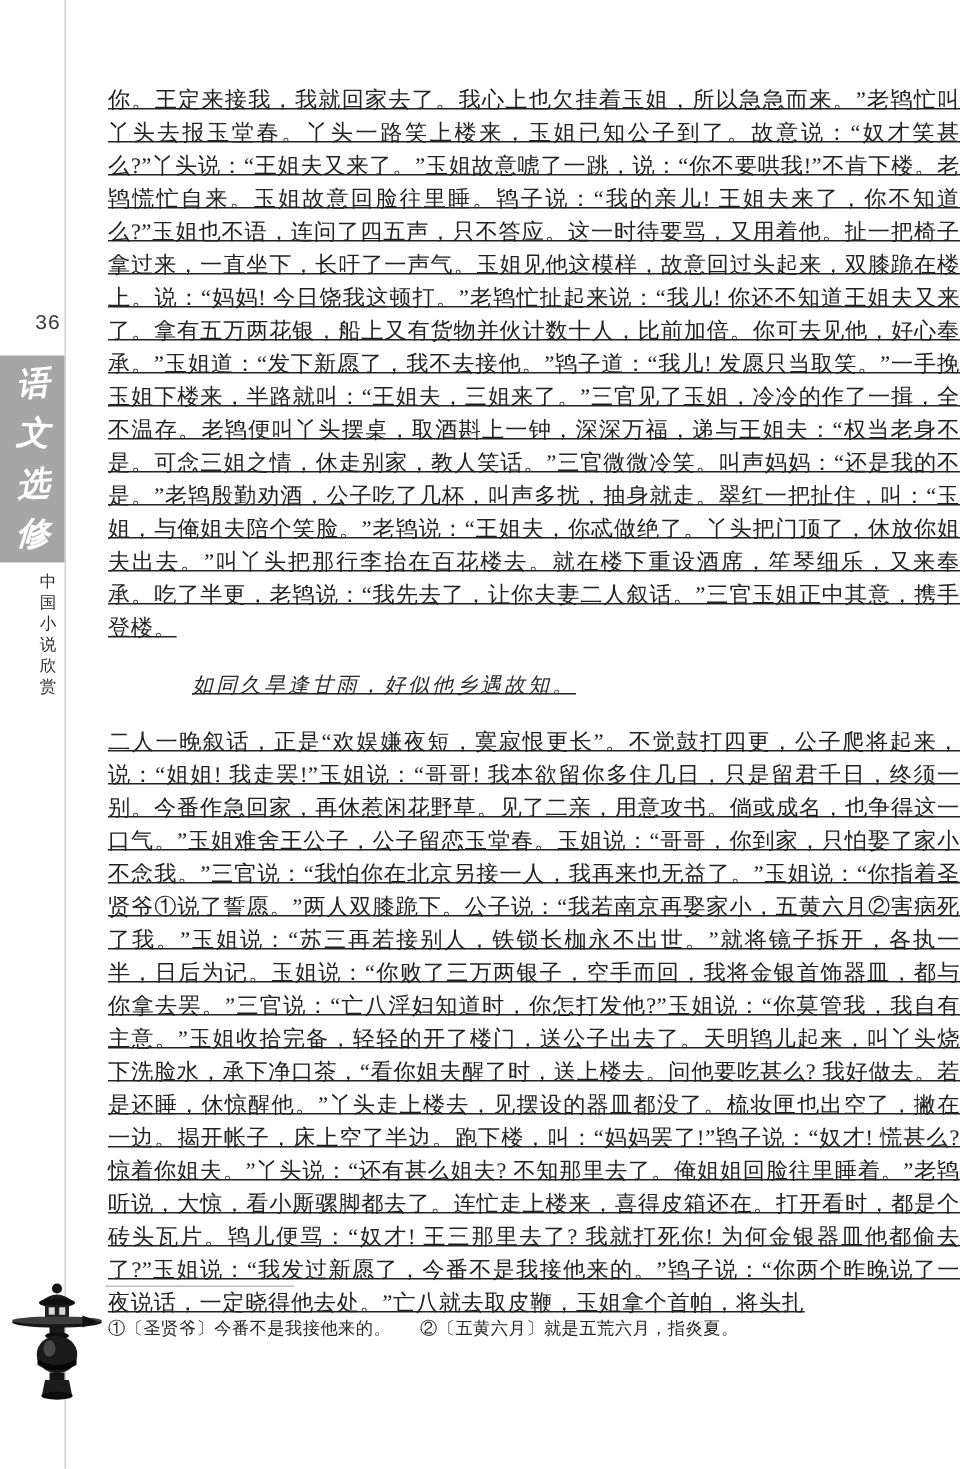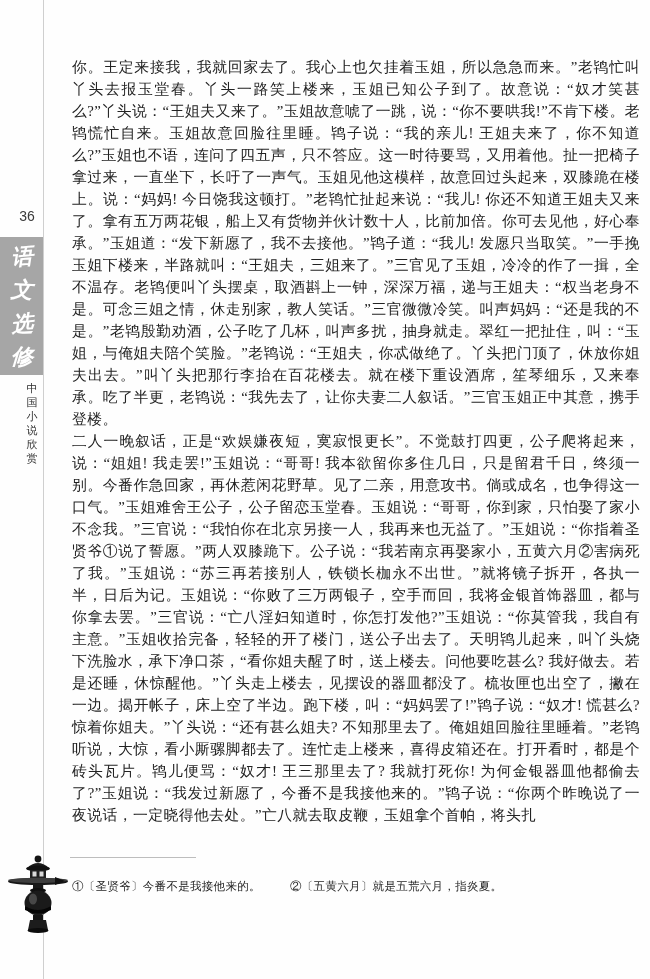--- a/index.html
+++ b/index.html
@@ -4,22 +4,22 @@
 <style>
   html,body{margin:0;padding:0;}
   body{
     width:650px;height:979px;position:relative;overflow:hidden;
     background:#ffffff;
     font-family:"Liberation Serif","DejaVu Serif",serif;
   }
   .page{position:absolute;inset:0;background:#fefefe;}
   .margin-divider{position:absolute;left:43px;top:0;width:1px;height:979px;background:#cfcfcf;}
   .page-number{
-    position:absolute;left:14px;top:208px;width:26px;text-align:center;
-    font-family:Liberation Sans, sans-serif;
+    position:absolute;left:14px;top:208px;width:26px;text-align:right;
+    font-family:Liberation Mono, monospace;
     font-size:14px;color:#3a3a3a;
   }
   .banner{
     position:absolute;left:0;top:237px;width:43px;height:138px;
     display:flex;flex-direction:column;align-items:center;justify-content:space-between;
     padding:8px 0;box-sizing:border-box;
   }
   .banner .bchar{
     color:#ffffff;font-size:22px;line-height:1;font-weight:bold;font-style:italic;
     font-family:"DejaVu Serif",serif;
@@ -28,38 +28,38 @@
   .banner .bchar:nth-child(even){transform:rotate(3deg);}
   .series-title{
     position:absolute;left:21px;top:383px;width:22px;
     display:flex;flex-direction:column;align-items:center;gap:3px;
   }
   .series-title .schar{font-size:11px;color:#2b2b2b;line-height:1;}
   .lamp{position:absolute;left:7px;top:854px;width:62px;height:88px;}
   .content{
     position:absolute;left:72px;top:56px;width:568px;
     color:#222222;font-size:14.8px;line-height:22px;
-    letter-spacing:0.45px;text-align:justify;
+    letter-spacing:0.45px;text-align:justify;text-decoration:underline;
   }
   .content p{margin:0;}
   .verse{
     margin:16px 0 16px 56px !important;
     font-size:14px;letter-spacing:2px;font-style:italic;color:#2a2a2a;
     font-family:"DejaVu Serif","Liberation Serif",serif;
   }
   .fn-rule{position:absolute;left:70px;top:857px;width:126px;height:1px;background:#bdbdbd;}
   .fn-arrow{
     position:absolute;left:55px;top:877px;width:0;height:0;
     border-left:10px solid #111;border-top:4px solid transparent;border-bottom:4px solid transparent;
   }
   .footnotes{
     position:absolute;left:72px;top:878px;width:568px;
     font-size:11.5px;color:#262626;letter-spacing:0.3px;line-height:16px;
   }
-  .footnotes .fn2{margin-left:26px;}
+  .footnotes .fn2{margin-left:16px;}
 </style>
 </head>
 <body>
 
 <div class="page">
 
   <div class="margin-divider"></div>
 
   <div class="page-number">36</div>
 
@@ -102,20 +102,21 @@
       <path d="M18 52 Q31 60 44 52 L44 56 Q31 63 18 56 Z" fill="#050505"></path>
 
       <rect x="26" y="61" width="10" height="5" fill="#141414"></rect>
       <path d="M23 66 L39 66 L41 76 L21 76 Z" fill="#1c1c1c"></path>
       <ellipse cx="31" cy="76.5" rx="10.5" ry="2.6" fill="#0c0c0c"></ellipse>
     </svg>
   </div>
 
   <div class="content">
     <p>你。王定来接我，我就回家去了。我心上也欠挂着玉姐，所以急急而来。”老鸨忙叫丫头去报玉堂春。丫头一路笑上楼来，玉姐已知公子到了。故意说：“奴才笑甚么?”丫头说：“王姐夫又来了。”玉姐故意唬了一跳，说：“你不要哄我!”不肯下楼。老鸨慌忙自来。玉姐故意回脸往里睡。鸨子说：“我的亲儿! 王姐夫来了，你不知道么?”玉姐也不语，连问了四五声，只不答应。这一时待要骂，又用着他。扯一把椅子拿过来，一直坐下，长吁了一声气。玉姐见他这模样，故意回过头起来，双膝跪在楼上。说：“妈妈! 今日饶我这顿打。”老鸨忙扯起来说：“我儿! 你还不知道王姐夫又来了。拿有五万两花银，船上又有货物并伙计数十人，比前加倍。你可去见他，好心奉承。”玉姐道：“发下新愿了，我不去接他。”鸨子道：“我儿! 发愿只当取笑。”一手挽玉姐下楼来，半路就叫：“王姐夫，三姐来了。”三官见了玉姐，冷冷的作了一揖，全不温存。老鸨便叫丫头摆桌，取酒斟上一钟，深深万福，递与王姐夫：“权当老身不是。可念三姐之情，休走别家，教人笑话。”三官微微冷笑。叫声妈妈：“还是我的不是。”老鸨殷勤劝酒，公子吃了几杯，叫声多扰，抽身就走。翠红一把扯住，叫：“玉姐，与俺姐夫陪个笑脸。”老鸨说：“王姐夫，你忒做绝了。丫头把门顶了，休放你姐夫出去。”叫丫头把那行李抬在百花楼去。就在楼下重设酒席，笙琴细乐，又来奉承。吃了半更，老鸨说：“我先去了，让你夫妻二人叙话。”三官玉姐正中其意，携手登楼。</p>
+    <p class="verse">如同久旱逢甘雨，好似他乡遇故知。</p>
     <p>二人一晚叙话，正是“欢娱嫌夜短，寞寂恨更长”。不觉鼓打四更，公子爬将起来，说：“姐姐! 我走罢!”玉姐说：“哥哥! 我本欲留你多住几日，只是留君千日，终须一别。今番作急回家，再休惹闲花野草。见了二亲，用意攻书。倘或成名，也争得这一口气。”玉姐难舍王公子，公子留恋玉堂春。玉姐说：“哥哥，你到家，只怕娶了家小不念我。”三官说：“我怕你在北京另接一人，我再来也无益了。”玉姐说：“你指着圣贤爷①说了誓愿。”两人双膝跪下。公子说：“我若南京再娶家小，五黄六月②害病死了我。”玉姐说：“苏三再若接别人，铁锁长枷永不出世。”就将镜子拆开，各执一半，日后为记。玉姐说：“你败了三万两银子，空手而回，我将金银首饰器皿，都与你拿去罢。”三官说：“亡八淫妇知道时，你怎打发他?”玉姐说：“你莫管我，我自有主意。”玉姐收拾完备，轻轻的开了楼门，送公子出去了。天明鸨儿起来，叫丫头烧下洗脸水，承下净口茶，“看你姐夫醒了时，送上楼去。问他要吃甚么? 我好做去。若是还睡，休惊醒他。”丫头走上楼去，见摆设的器皿都没了。梳妆匣也出空了，撇在一边。揭开帐子，床上空了半边。跑下楼，叫：“妈妈罢了!”鸨子说：“奴才! 慌甚么? 惊着你姐夫。”丫头说：“还有甚么姐夫? 不知那里去了。俺姐姐回脸往里睡着。”老鸨听说，大惊，看小厮骡脚都去了。连忙走上楼来，喜得皮箱还在。打开看时，都是个砖头瓦片。鸨儿便骂：“奴才! 王三那里去了? 我就打死你! 为何金银器皿他都偷去了?”玉姐说：“我发过新愿了，今番不是我接他来的。”鸨子说：“你两个昨晚说了一夜说话，一定晓得他去处。”亡八就去取皮鞭，玉姐拿个首帕，将头扎</p>
   </div>
 
   <div class="fn-rule"></div>
   <div class="fn-arrow"></div>
 
   <div class="footnotes">
     <span class="fn1">①〔圣贤爷〕今番不是我接他来的。</span>
     <span class="fn2">②〔五黄六月〕就是五荒六月，指炎夏。</span>
   </div>

